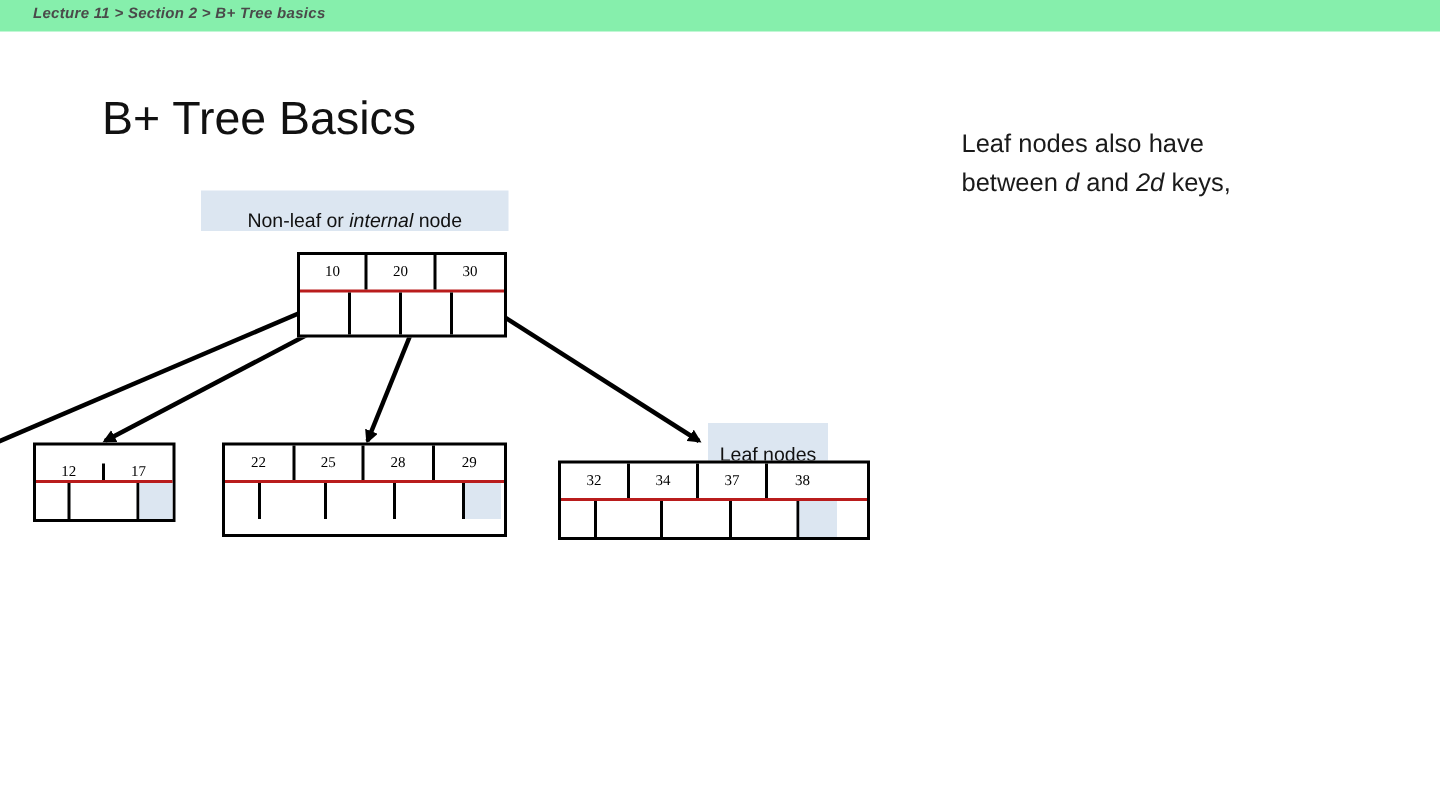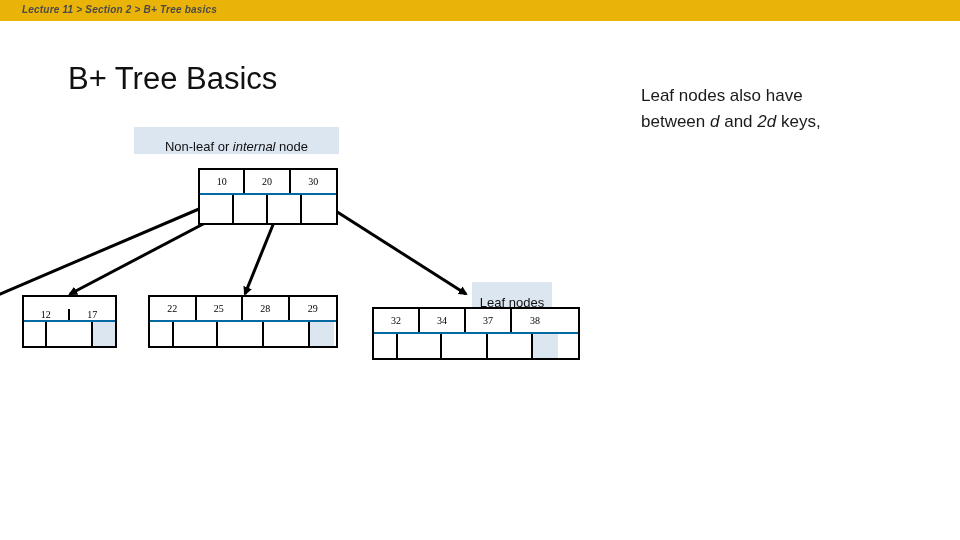--- a/index.html
+++ b/index.html
@@ -16,21 +16,21 @@
     color: #000000;
   }
 
   
   .breadcrumb-bar {
     position: absolute;
     left: 0;
     top: 0;
     width: 960px;
     height: 21px;
-    background: #eab308;
+    background: #86efac;
   }
   .breadcrumb-text {
     position: absolute;
     left: 22px;
     top: 4px;
     font-size: 10px;
     font-weight: bold;
     font-style: italic;
     color: #4a4a4a;
     letter-spacing: 0.2px;
@@ -92,21 +92,21 @@
     box-sizing: border-box;
     border: 2px solid #000000;
     background: #ffffff;
     display: flex;
     flex-direction: column;
   }
   .node-row {
     display: flex;
     box-sizing: border-box;
   }
-  .node-row.keys { border-bottom: 2px solid #0369a1; }
+  .node-row.keys { border-bottom: 2px solid #b91c1c; }
   .cell {
     box-sizing: border-box;
     border-right: 2px solid #000000;
     display: flex;
     align-items: center;
     justify-content: center;
     font-size: 10px;
     font-family: "Liberation Serif", serif;
     color: #000000;
     overflow: hidden;
@@ -122,21 +122,21 @@
   #node-root .ptrs .cell { width: 34px; }
 
   #node-leaf-1 { left: 22px; top: 295px; width: 95px; height: 53px; }
   #node-leaf-1 .keys { height: 25px; align-items: flex-end; }
   #node-leaf-1 .ptrs { height: 24px; }
   #node-leaf-1 .keys .cell { width: 47.5px; }
   #node-leaf-1 .ptrs .cell:nth-child(1) { width: 23px; }
   #node-leaf-1 .ptrs .cell:nth-child(2) { width: 46px; }
   #node-leaf-1 .ptrs .cell:nth-child(3) { width: 22px; }
 
-  #node-leaf-2 { left: 148px; top: 295px; width: 190px; height: 53px; }
+  #node-leaf-2 { left: 148px; top: 295px; width: 190px; height: 63px; }
   #node-leaf-2 .keys { height: 25px; }
   #node-leaf-2 .ptrs { height: 24px; }
   #node-leaf-2 .keys .cell { width: 46.5px; }
   #node-leaf-2 .ptrs .cell:nth-child(1) { width: 24px; }
   #node-leaf-2 .ptrs .cell:nth-child(2) { width: 44px; }
   #node-leaf-2 .ptrs .cell:nth-child(3) { width: 46px; }
   #node-leaf-2 .ptrs .cell:nth-child(4) { width: 46px; }
   #node-leaf-2 .ptrs .cell:nth-child(5) { width: 24px; }
 
   #node-leaf-3 { left: 372px; top: 307px; width: 208px; height: 53px; }

